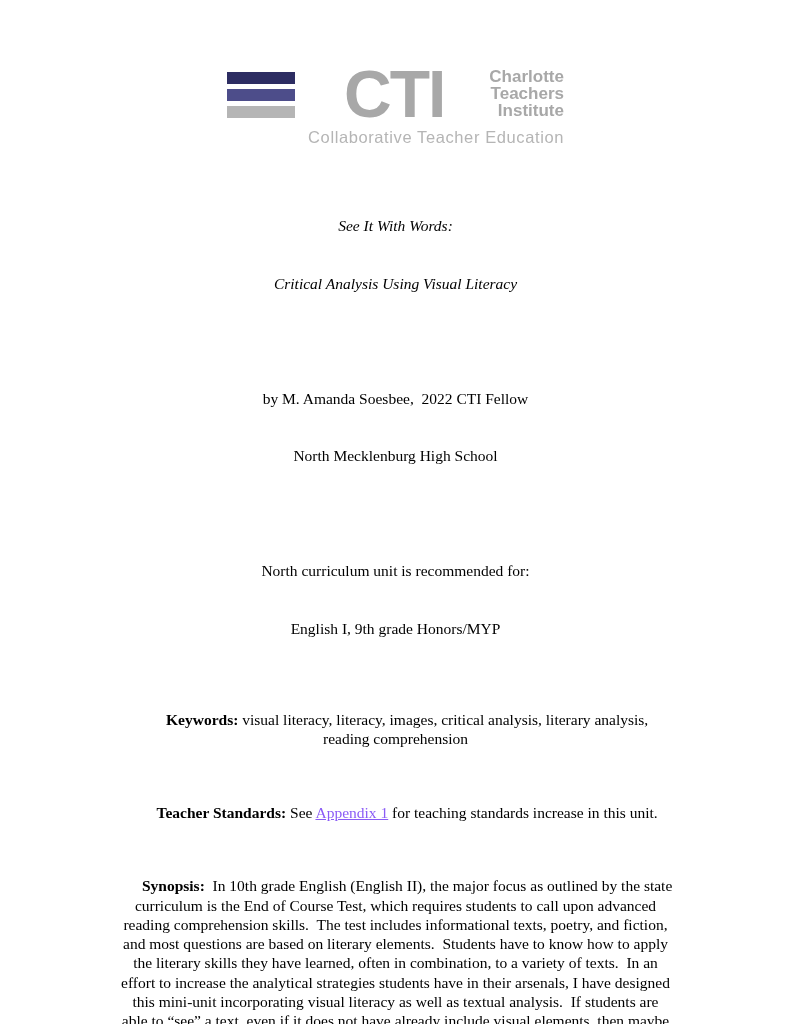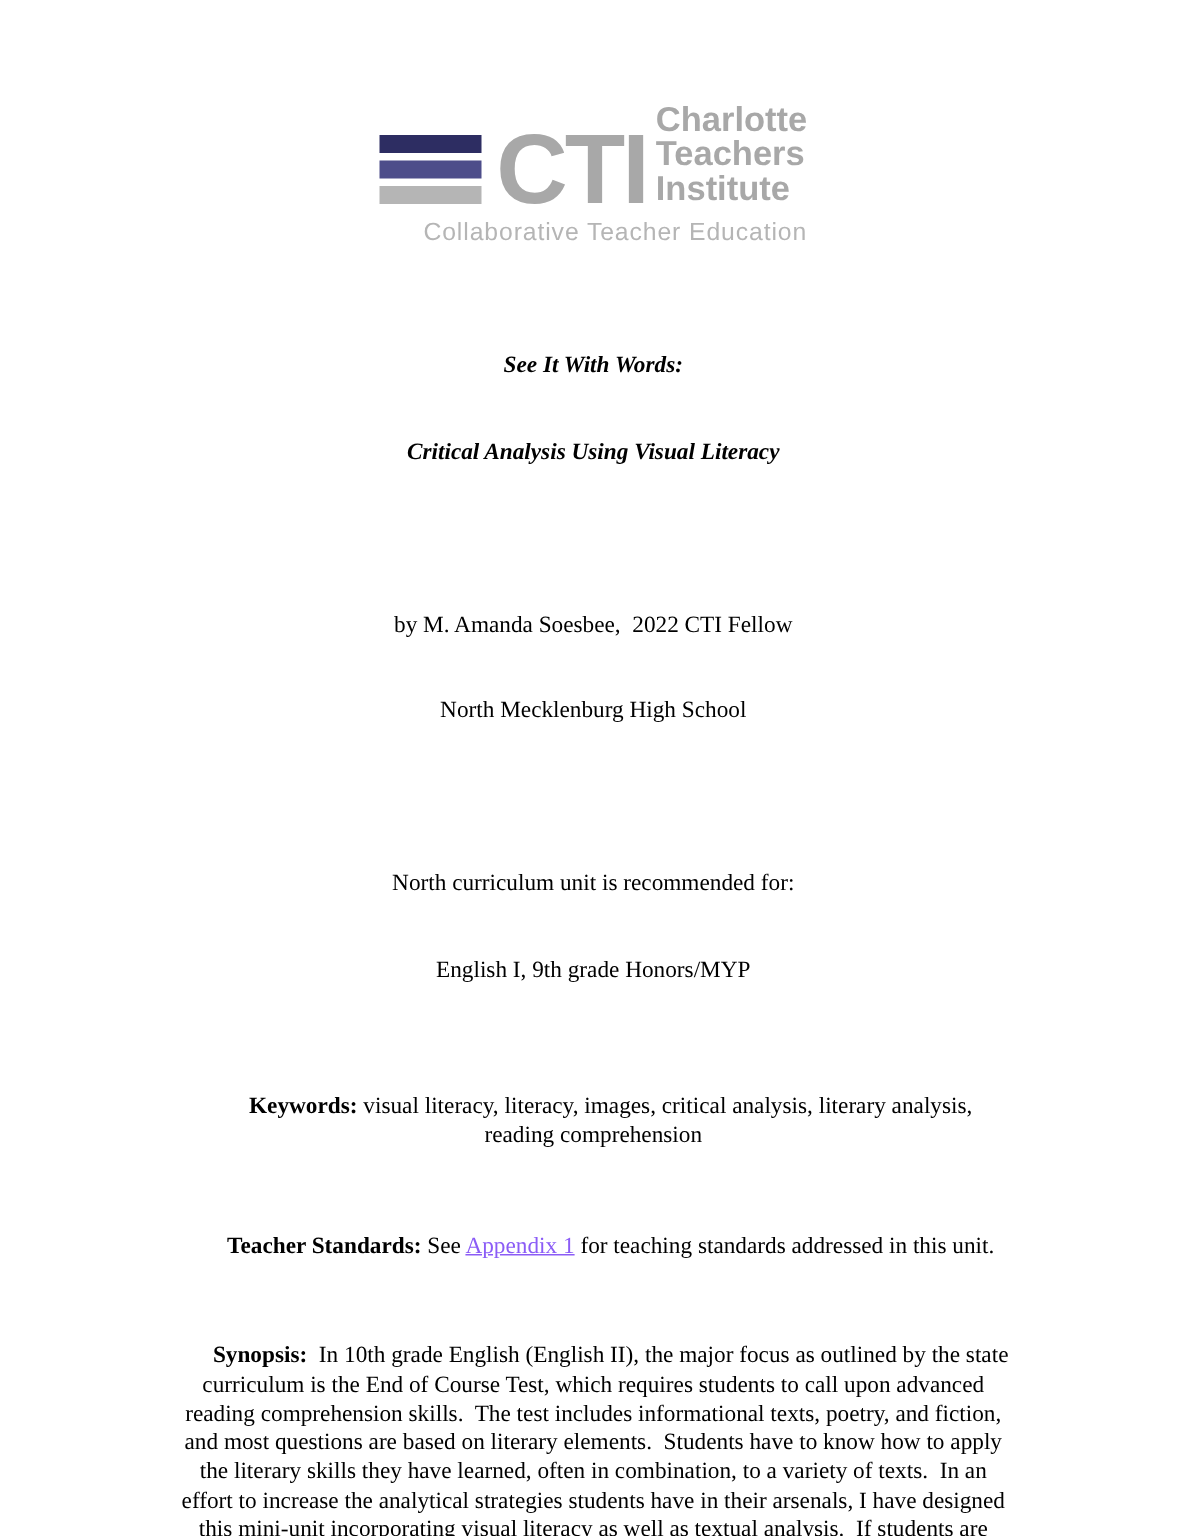--- a/index.html
+++ b/index.html
@@ -11,53 +11,54 @@
     font-size: 15.5px;
     line-height: 1.24;
     color: #000000;
     overflow: hidden;
   }
   .page { width: 791px; height: 1024px; background: #ffffff; }
   .content { padding: 0 118px; }
 
   
   .logo { width: fit-content; margin: 68px auto 0 auto; }
-  .logo-top { display: flex; align-items: flex-end; }
+  .logo-top { display: flex; align-items: flex-end; gap: 39px; }
   .bars { display: flex; flex-direction: column; gap: 5px; margin-bottom: 2px; }
   .bar { width: 68px; height: 12px; background: #b3b3b3; }
   .cti-text {
     font-family: "Liberation Sans", sans-serif;
     font-weight: bold;
     font-size: 66px;
     line-height: 0.78;
     color: #a8a8a8;
     letter-spacing: -2px;
     margin: 0 6px 0 10px;
   }
   .org-name {
     font-family: "Liberation Sans", sans-serif;
     font-weight: bold;
-    font-size: 23px;
+    font-size: 17px;
     line-height: 1.0;
     color: #a8a8a8;
     padding-bottom: 1px;
+    text-align: right;
   }
   .tagline {
     font-family: "Liberation Sans", sans-serif;
     font-size: 16.5px;
     color: #b5b5b5;
     letter-spacing: 0.6px;
     margin-top: 7px;
     white-space: nowrap;
     text-align: right;
   }
 
   
   .centered { text-align: center; white-space: pre-wrap; }
-  .title-block { margin-top: 30px; font-weight: bold; font-style: italic; }
+  .title-block { margin-top: 30px; font-weight: normal; font-style: italic; }
   .byline-block { margin-top: 19px; }
   .recommended-block { margin-top: 19px; }
 
   .para { white-space: pre-wrap; text-align: center; }
   .keywords-para { margin-top: 14px; }
   .standards-para { margin-top: 16px; }
   .synopsis-para { margin-top: 16px; }
   .bold-label { font-weight: bold; }
 
   a.doc-link { text-decoration: underline; cursor: pointer; }
@@ -99,21 +100,21 @@
     <div class="centered recommended-block">
       <div>North curriculum unit is recommended for:</div>
       <div>English I, 9th grade Honors/MYP</div>
     </div>
 
     <p class="para keywords-para">
       <span class="bold-label">Keywords:</span><span> visual literacy, literacy, images, critical analysis, literary analysis, reading comprehension</span>
     </p>
 
     <p class="para standards-para">
-      <span class="bold-label">Teacher Standards:</span><span> See </span><a class="doc-link" href="#" style="color: #8b5cf6; font-family: Liberation Serif, serif;">Appendix 1</a><span> for teaching standards addressed in this unit.</span>
+      <span class="bold-label">Teacher Standards:</span><span> See </span><a class="doc-link" href="#" style="color: #8b5cf6; font-family: Liberation Serif, serif;">Appendix 1</a><span> for teaching standards increase in this unit.</span>
     </p>
 
     <p class="para synopsis-para">
       <span class="bold-label">Synopsis:</span><span>  In 10th grade English (English II), the major focus as outlined by the state curriculum is the End of Course Test, which requires students to call upon advanced reading comprehension skills.  The test includes informational texts, poetry, and fiction, and most questions are based on literary elements.  Students have to know how to apply the literary skills they have learned, often in combination, to a variety of texts.  In an effort to increase the analytical strategies students have in their arsenals, I have designed this mini-unit incorporating visual literacy as well as textual analysis.  If students are able to “see” a text, even if it does not have already include visual elements, then maybe they will be able to deepen their understanding of it.  In 10th grade, we do not incorporate visual literacy as an objective, but it draws upon the same skills we try to build in students as they prepare for the state test.</span>
     </p>
 
   </div>
 </div>
 
 </body></html>

